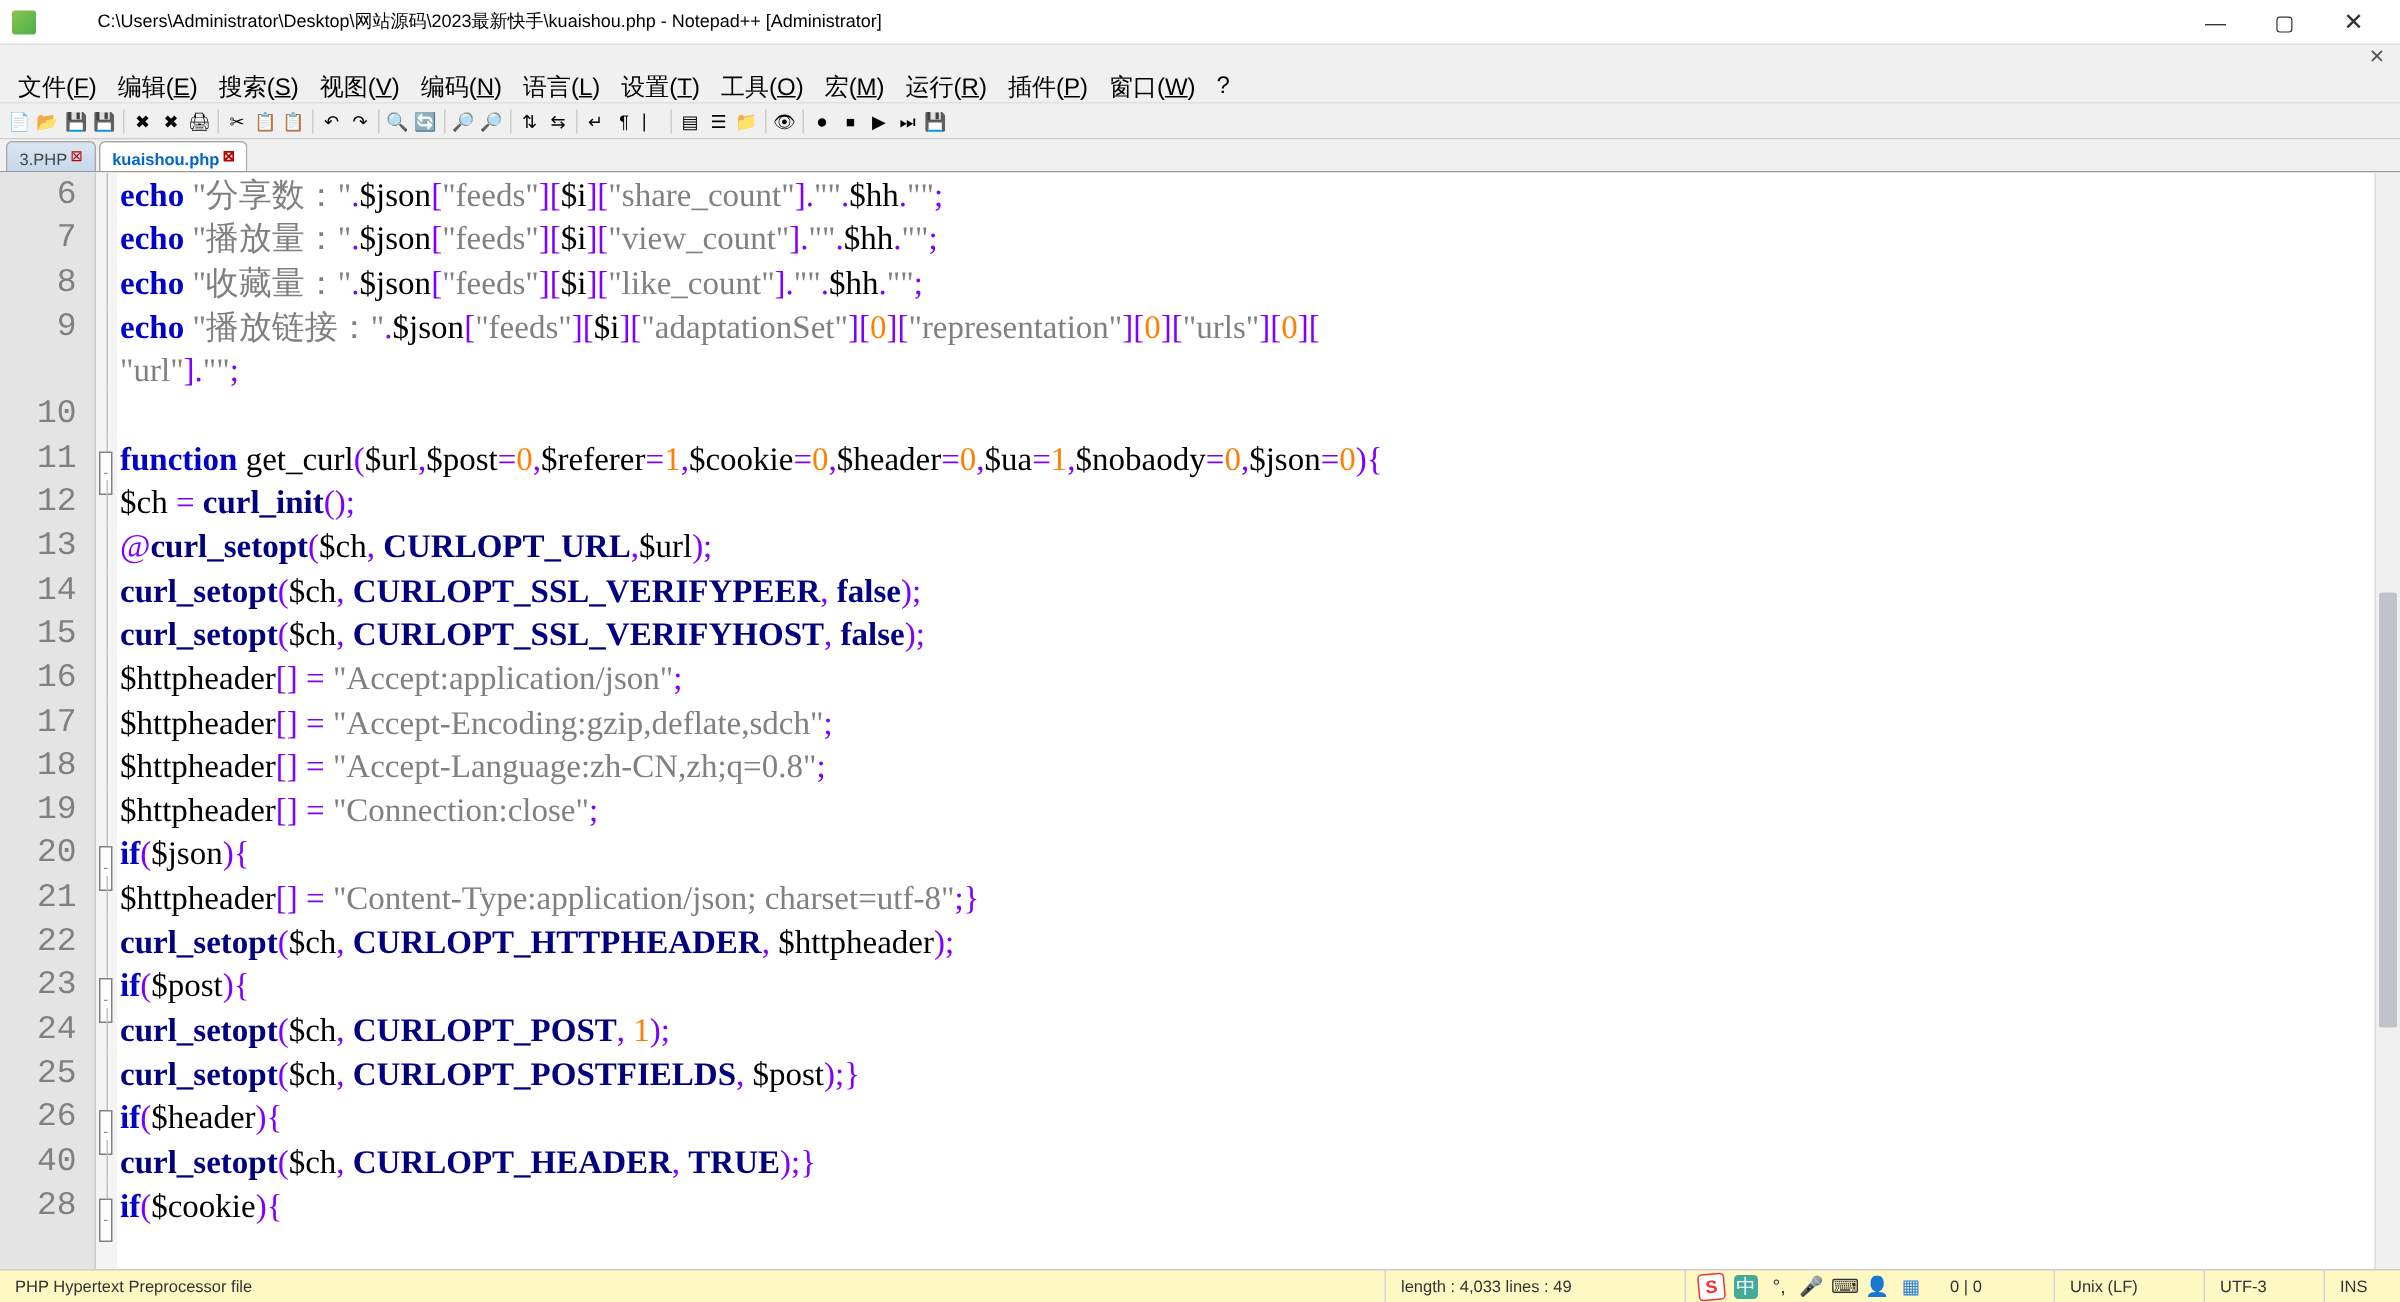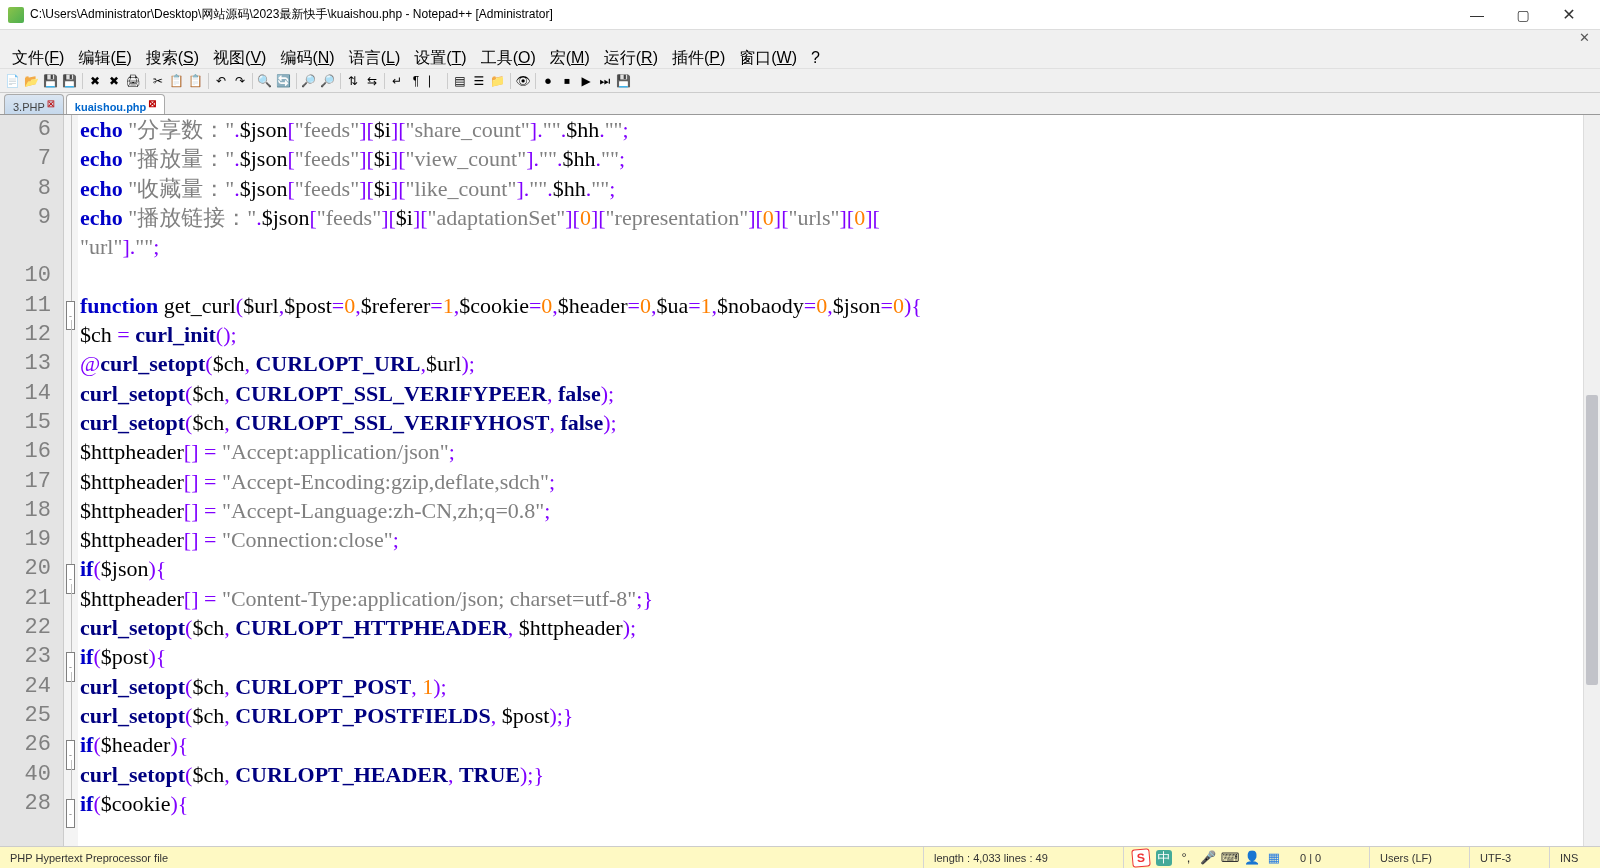--- a/index.html
+++ b/index.html
@@ -13,20 +13,21 @@
   display: flex;
   flex-direction: column;
 }
 .titlebar {
   height: 30px;
   background: #fff;
   display: flex;
   align-items: center;
   padding: 0 8px;
   border-bottom: 1px solid #ddd;
+  gap: 35px;
 }
 .titlebar-icon {
   width: 16px; height: 16px;
   background: linear-gradient(135deg,#8bc34a,#4caf50);
   border-radius: 2px;
   margin-right: 6px;
 }
 .titlebar-text { flex: 0 0 auto; color: #000; font-size: 12px; }
 .titlebar-spacer { flex: 1; }
 .win-controls { display: flex; gap: 0; }
@@ -354,16 +355,16 @@
   <div class="tray">
     <div class="tray-icon sogou">S</div>
     <div class="tray-icon" style="background:#4a9;color:#fff;border-radius:3px">中</div>
     <div class="tray-icon">°,</div>
     <div class="tray-icon">🎤</div>
     <div class="tray-icon">⌨</div>
     <div class="tray-icon">👤</div>
     <div class="tray-icon" style="color:#2a7de1">▦</div>
   </div>
   <div class="status-cell" style="min-width:80px">0 | 0</div>
-  <div class="status-cell" style="min-width:100px">Users (LF)</div>
+  <div class="status-cell" style="min-width:100px">Unix (LF)</div>
   <div class="status-cell" style="min-width:80px">UTF-3</div>
   <div class="status-cell" style="min-width:50px;border-right:none">INS</div>
 </div>
 
 </body></html>

